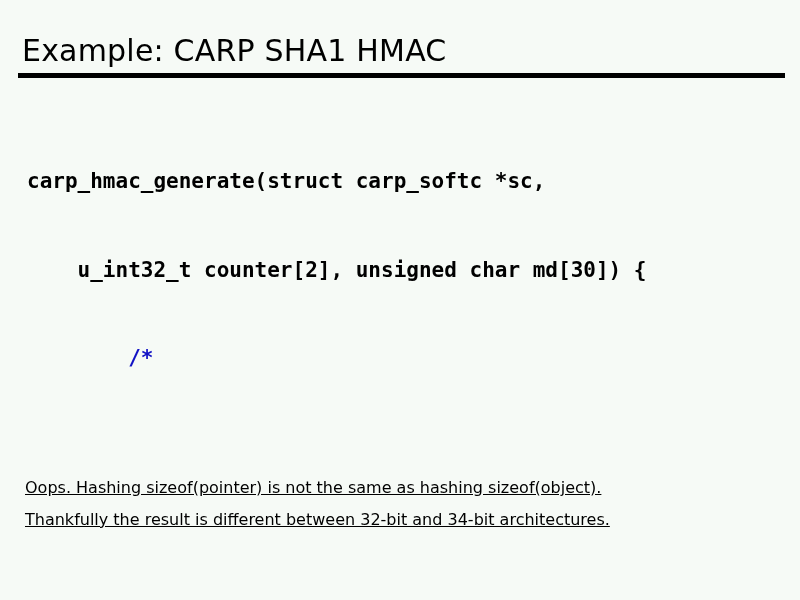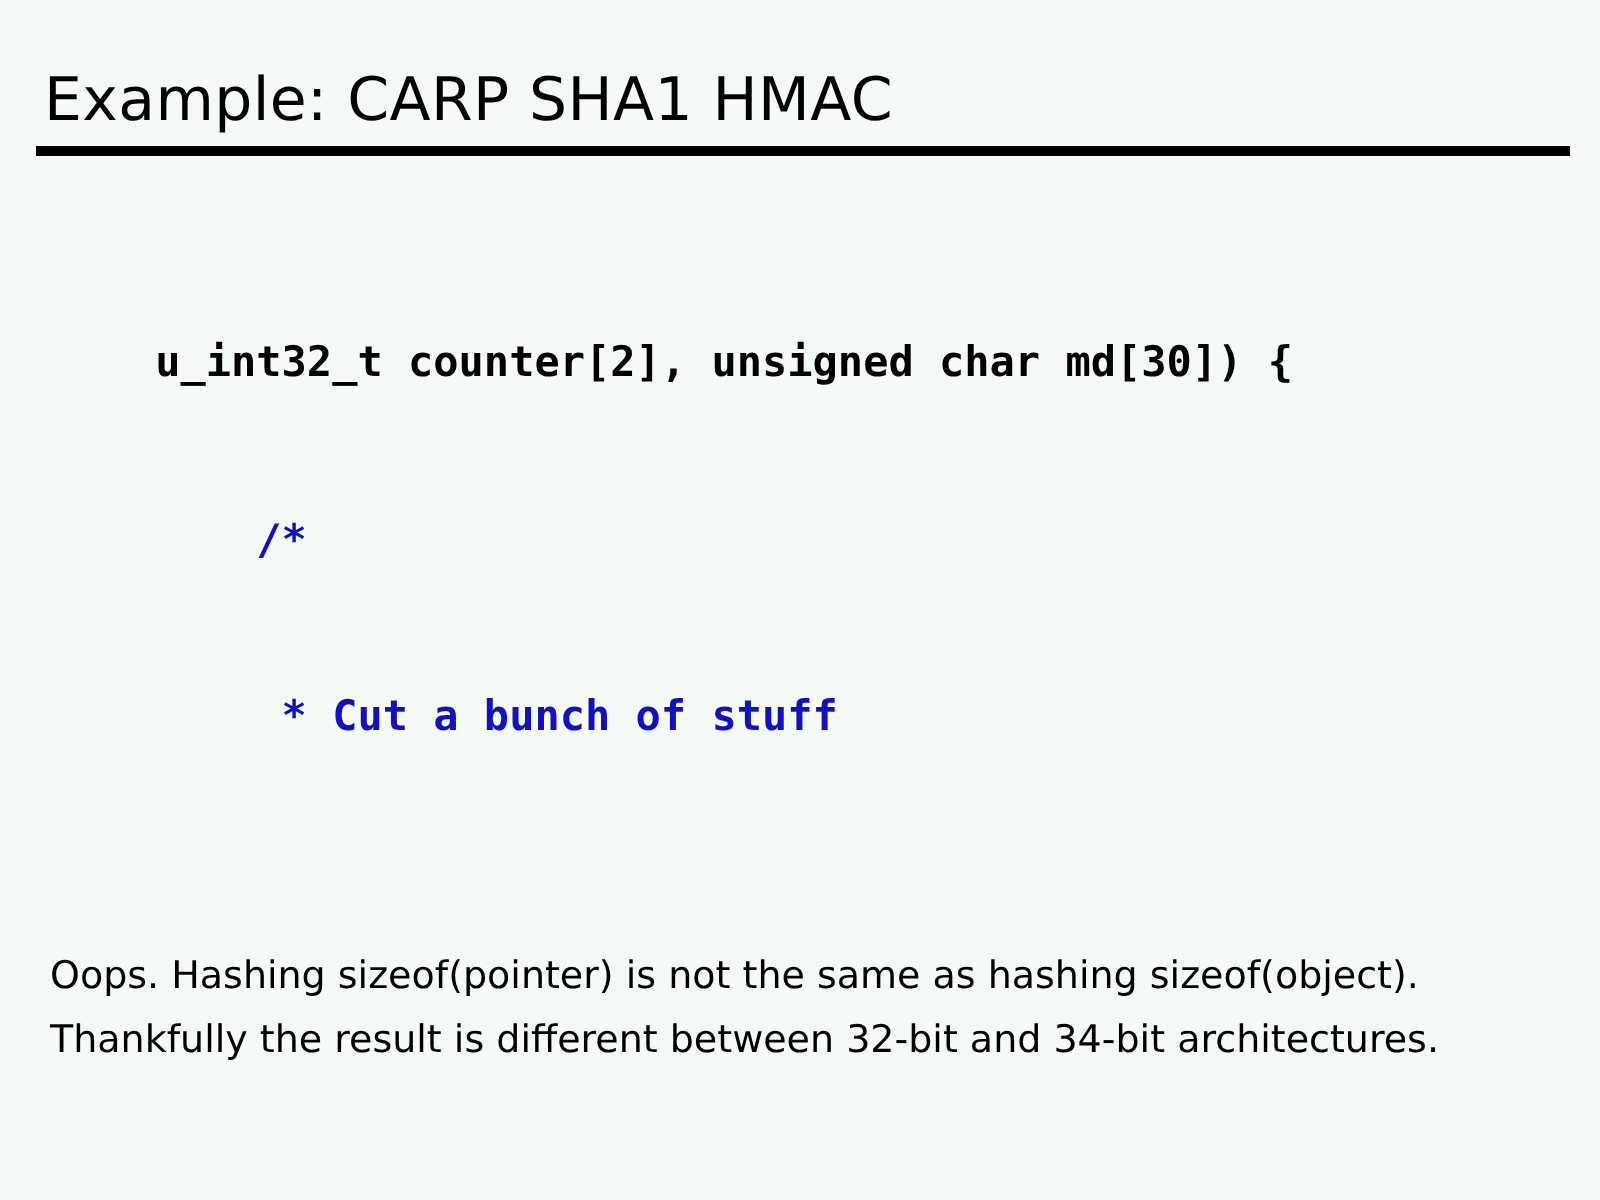--- a/index.html
+++ b/index.html
@@ -62,41 +62,42 @@
   .c-black  { color: #000000; }
   .c-blue   { color: #1111c4; }
 
   
   .body-text {
     position: absolute;
     left: 25px;
     top: 472px;
     width: 760px;
     font-family: "DejaVu Sans", sans-serif;
-    font-size: 19px;
+    font-size: 16px;
     line-height: 32px;
     color: #000000;
+    text-decoration: underline;
   }
   .body-line {
     white-space: nowrap;
   }
 </style>
 </head>
 <body>
 
 <div class="slide">
 
   <div class="slide-title">Example: CARP SHA1 HMAC</div>
 
   <div class="title-rule"></div>
 
   <div class="code-block">
+    <div class="code-line c-black">carp_hmac_generate(struct carp_softc *sc,</div>
     <div class="code-line c-black">    u_int32_t counter[2], unsigned char md[30]) {</div>
     <div class="code-line c-blue">        /*</div>
-    <div class="code-line c-blue">         * Cut a bunch of stuff</div>
     
     
     
     
     
     
   </div>
 
   <div class="body-text">
     <div class="body-line">Oops.  Hashing sizeof(pointer) is not the same as hashing sizeof(object).</div>

